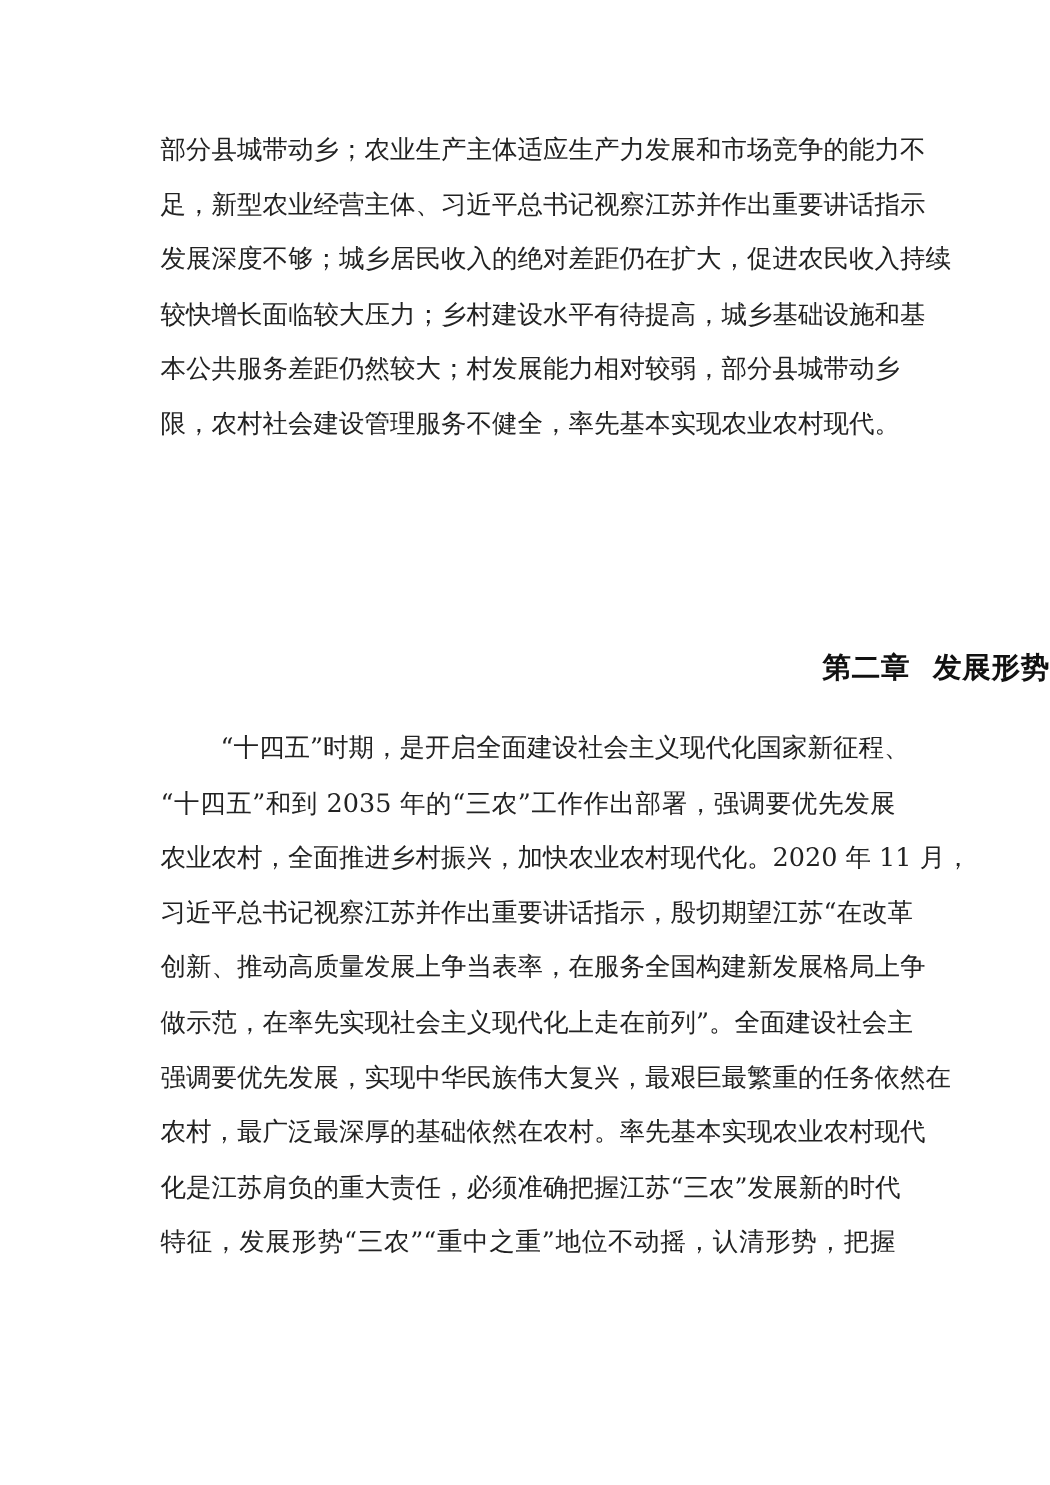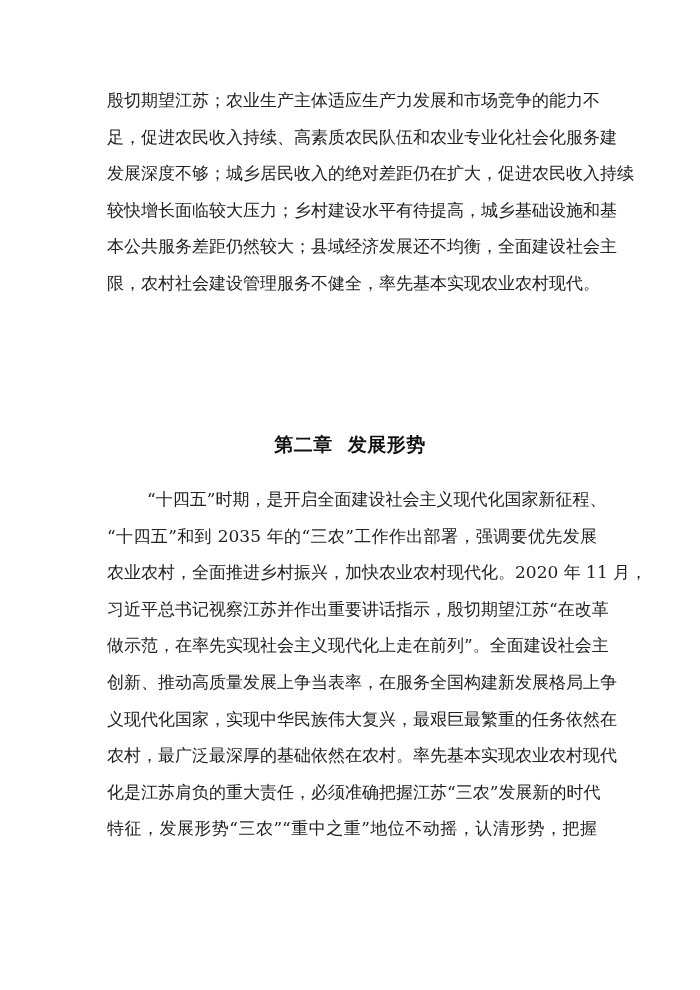--- a/index.html
+++ b/index.html
@@ -42,51 +42,51 @@
     .line.indent {
       padding-left: 40px;
     }
     #para1 { top: 82px; }
     #para2 { top: 481px; }
     .heading {
       position: absolute;
       left: 0;
       top: 432px;
       width: 700px;
-      text-align: center;
+      text-align: right;
       font-family: "DejaVu Sans", "Liberation Sans", sans-serif;
       font-weight: bold;
       font-size: 19px;
       color: #111111;
       letter-spacing: 0.5px;
       word-spacing: 8px;
     }
   </style>
 </head>
 <body>
 
 <div class="page">
 
   <div class="para" id="para1">
-    <span class="line">殷切期望江苏；农业生产主体适应生产力发展和市场竞争的能力不</span>
-    <span class="line">足，促进农民收入持续、高素质农民队伍和农业专业化社会化服务建</span>
+    <span class="line">部分县城带动乡；农业生产主体适应生产力发展和市场竞争的能力不</span>
+    <span class="line">足，新型农业经营主体、习近平总书记视察江苏并作出重要讲话指示</span>
     <span class="line">发展深度不够；城乡居民收入的绝对差距仍在扩大，促进农民收入持续</span>
     <span class="line">较快增长面临较大压力；乡村建设水平有待提高，城乡基础设施和基</span>
-    <span class="line">本公共服务差距仍然较大；县域经济发展还不均衡，全面建设社会主</span>
+    <span class="line">本公共服务差距仍然较大；村发展能力相对较弱，部分县城带动乡</span>
     <span class="line last">限，农村社会建设管理服务不健全，率先基本实现农业农村现代。</span>
   </div>
 
   <div class="heading">第二章  发展形势</div>
 
   <div class="para" id="para2">
     <span class="line indent">“十四五”时期，是开启全面建设社会主义现代化国家新征程、</span>
     <span class="line">“十四五”和到 2035 年的“三农”工作作出部署，强调要优先发展</span>
     <span class="line">农业农村，全面推进乡村振兴，加快农业农村现代化。2020 年 11 月，</span>
     <span class="line">习近平总书记视察江苏并作出重要讲话指示，殷切期望江苏“在改革</span>
+    <span class="line">创新、推动高质量发展上争当表率，在服务全国构建新发展格局上争</span>
     <span class="line">做示范，在率先实现社会主义现代化上走在前列”。全面建设社会主</span>
-    <span class="line">创新、推动高质量发展上争当表率，在服务全国构建新发展格局上争</span>
-    <span class="line">义现代化国家，实现中华民族伟大复兴，最艰巨最繁重的任务依然在</span>
+    <span class="line">强调要优先发展，实现中华民族伟大复兴，最艰巨最繁重的任务依然在</span>
     <span class="line">农村，最广泛最深厚的基础依然在农村。率先基本实现农业农村现代</span>
     <span class="line">化是江苏肩负的重大责任，必须准确把握江苏“三农”发展新的时代</span>
     <span class="line">特征，发展形势“三农”“重中之重”地位不动摇，认清形势，把握</span>
   </div>
 
 </div>
 
 </body></html>

